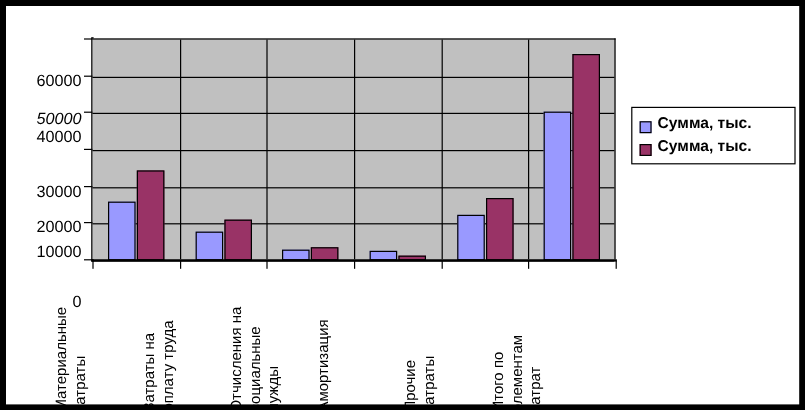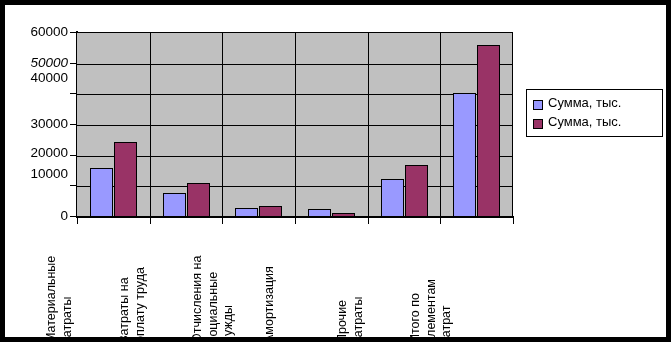--- a/index.html
+++ b/index.html
@@ -71,20 +71,21 @@
   }
   .y-label {
     position: absolute;
     right: 0;
     width: 60px;
     text-align: right;
     font-size: 13.5px;
     color: #000000;
     line-height: 1;
     white-space: nowrap;
+    margin-top: 36px;
   }
   #y-labels {
     position: absolute;
     left: 0;
     top: 0;
     width: 63px;
     height: 342px;
   }
 
   
@@ -143,22 +144,23 @@
     left: 521px;
     top: 84px;
     width: 137px;
     box-sizing: border-box;
     border: 1px solid #000000;
     background: #ffffff;
     padding: 5px 6px 6px 6px;
   }
   .legend-row {
     display: flex;
-    align-items: center;
+    align-items: flex-end;
     margin-bottom: 3px;
+    font-weight: bold;
   }
   .legend-row:last-child { margin-bottom: 0; }
   .legend-swatch {
     width: 10px;
     height: 10px;
     box-sizing: border-box;
     border: 1px solid #000000;
     margin-top: 3px;
     margin-right: 5px;
     flex: 0 0 auto;

